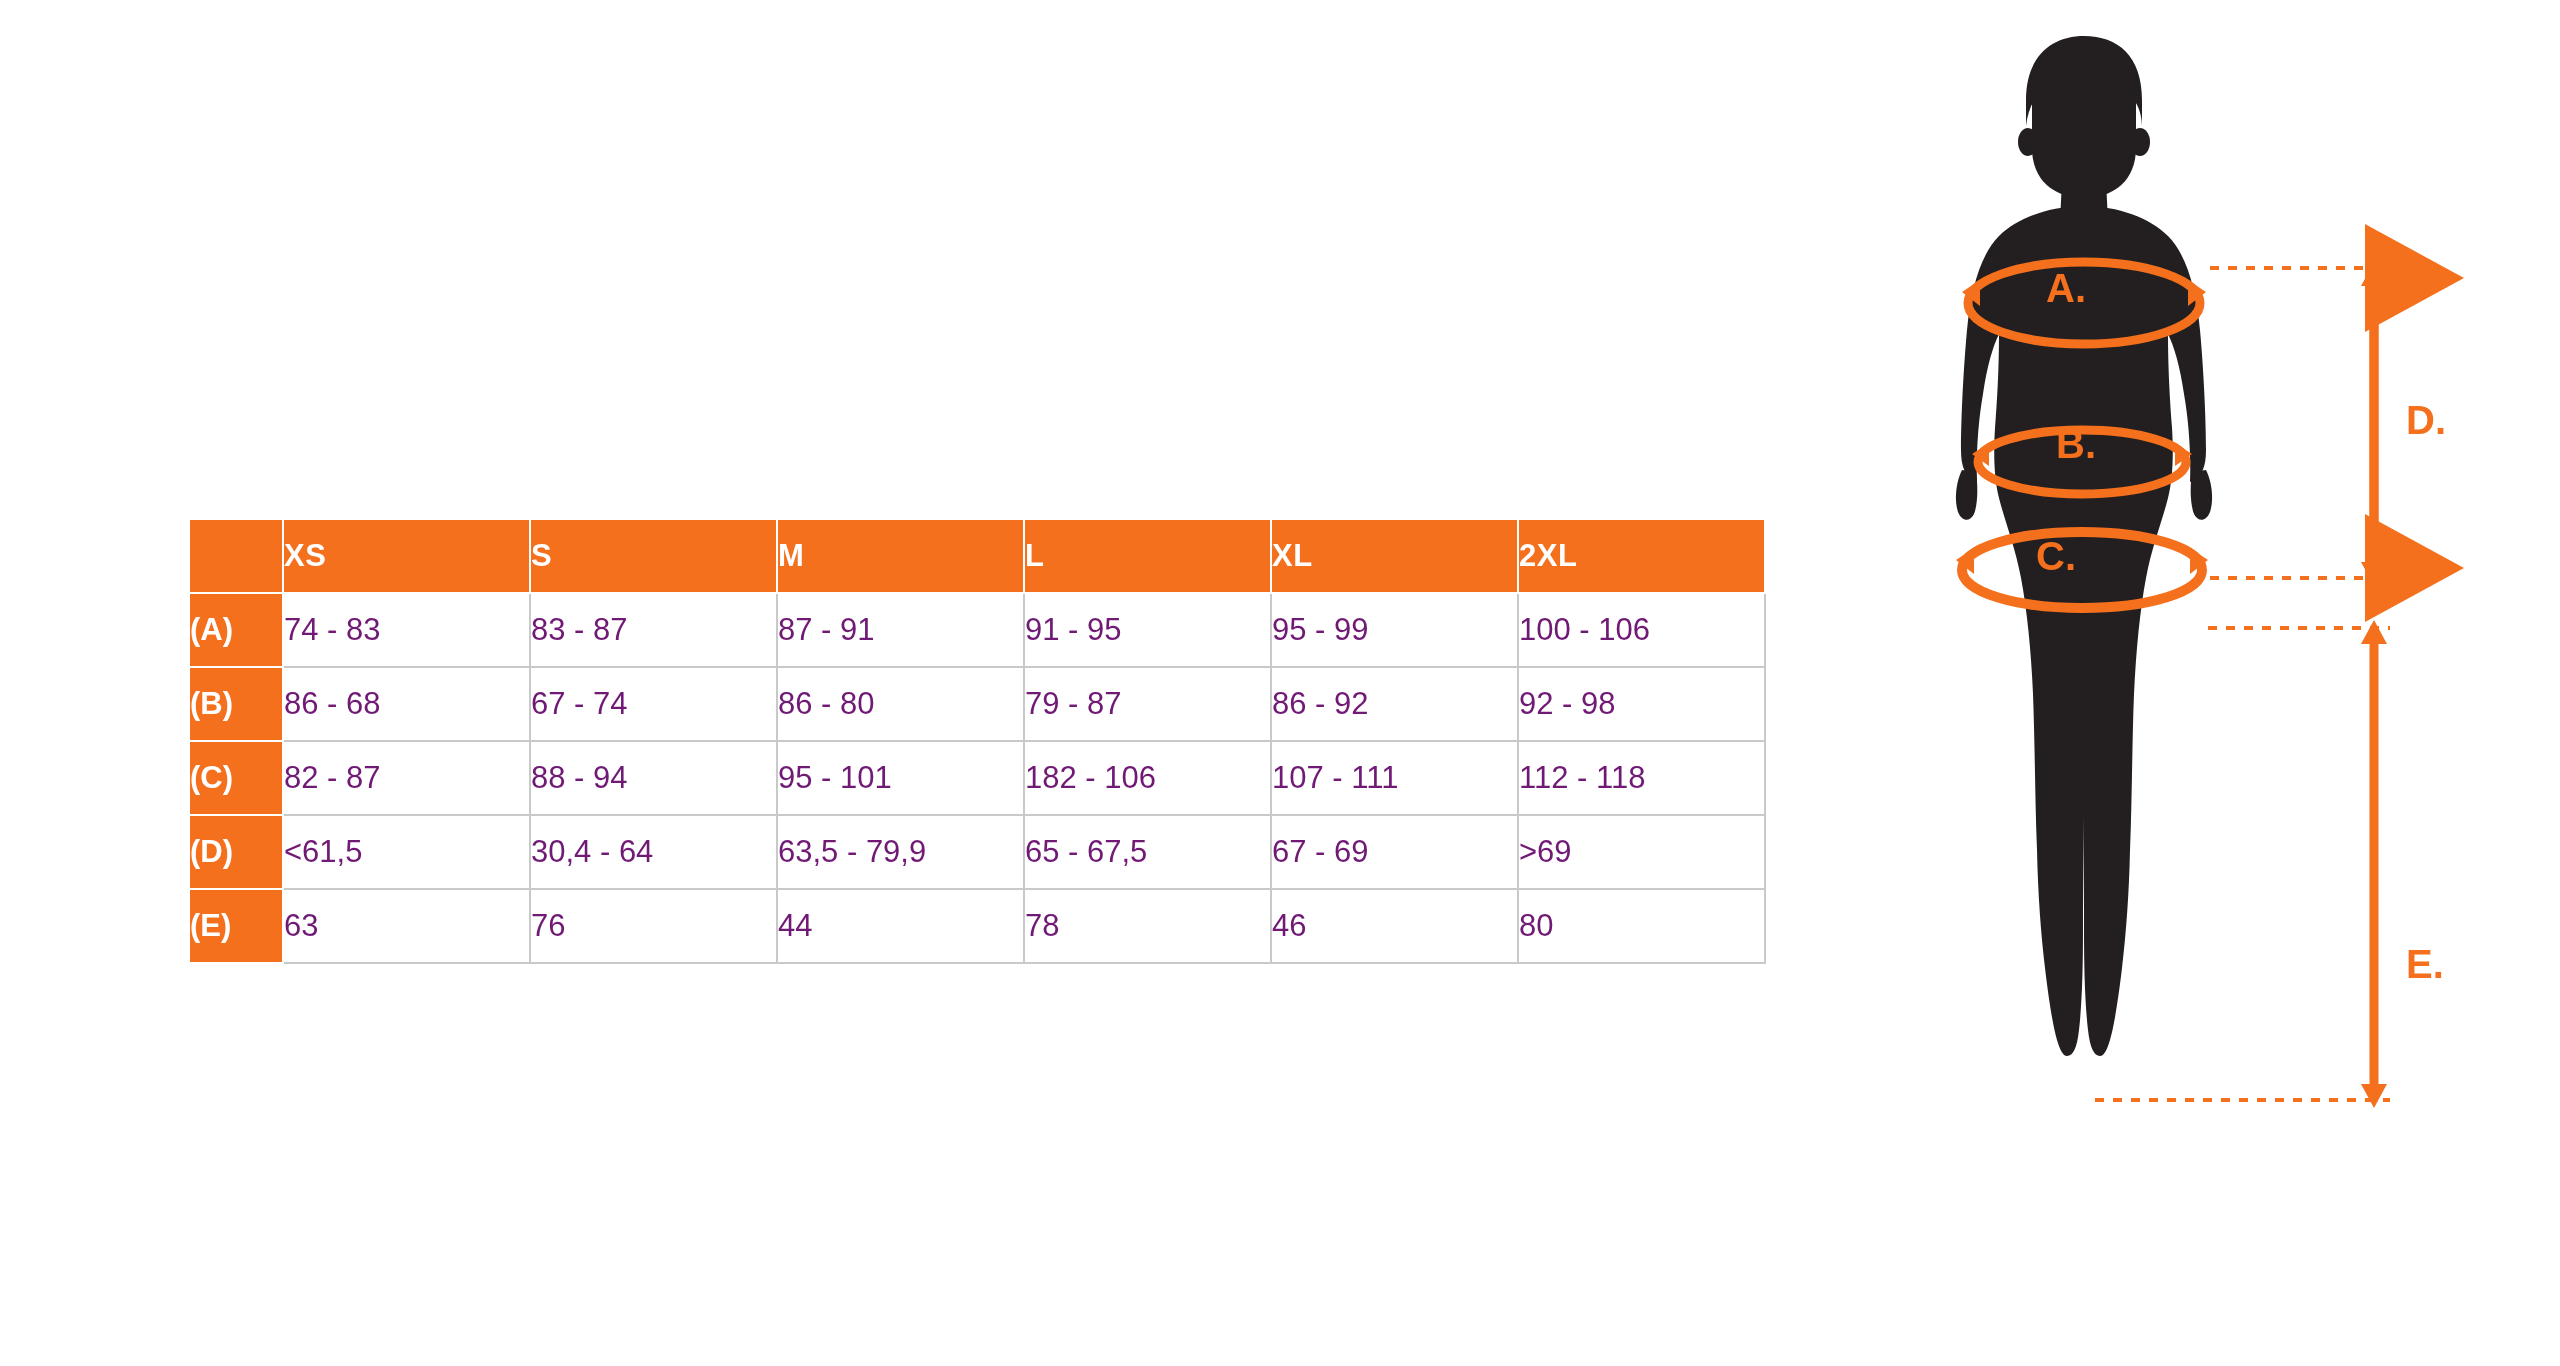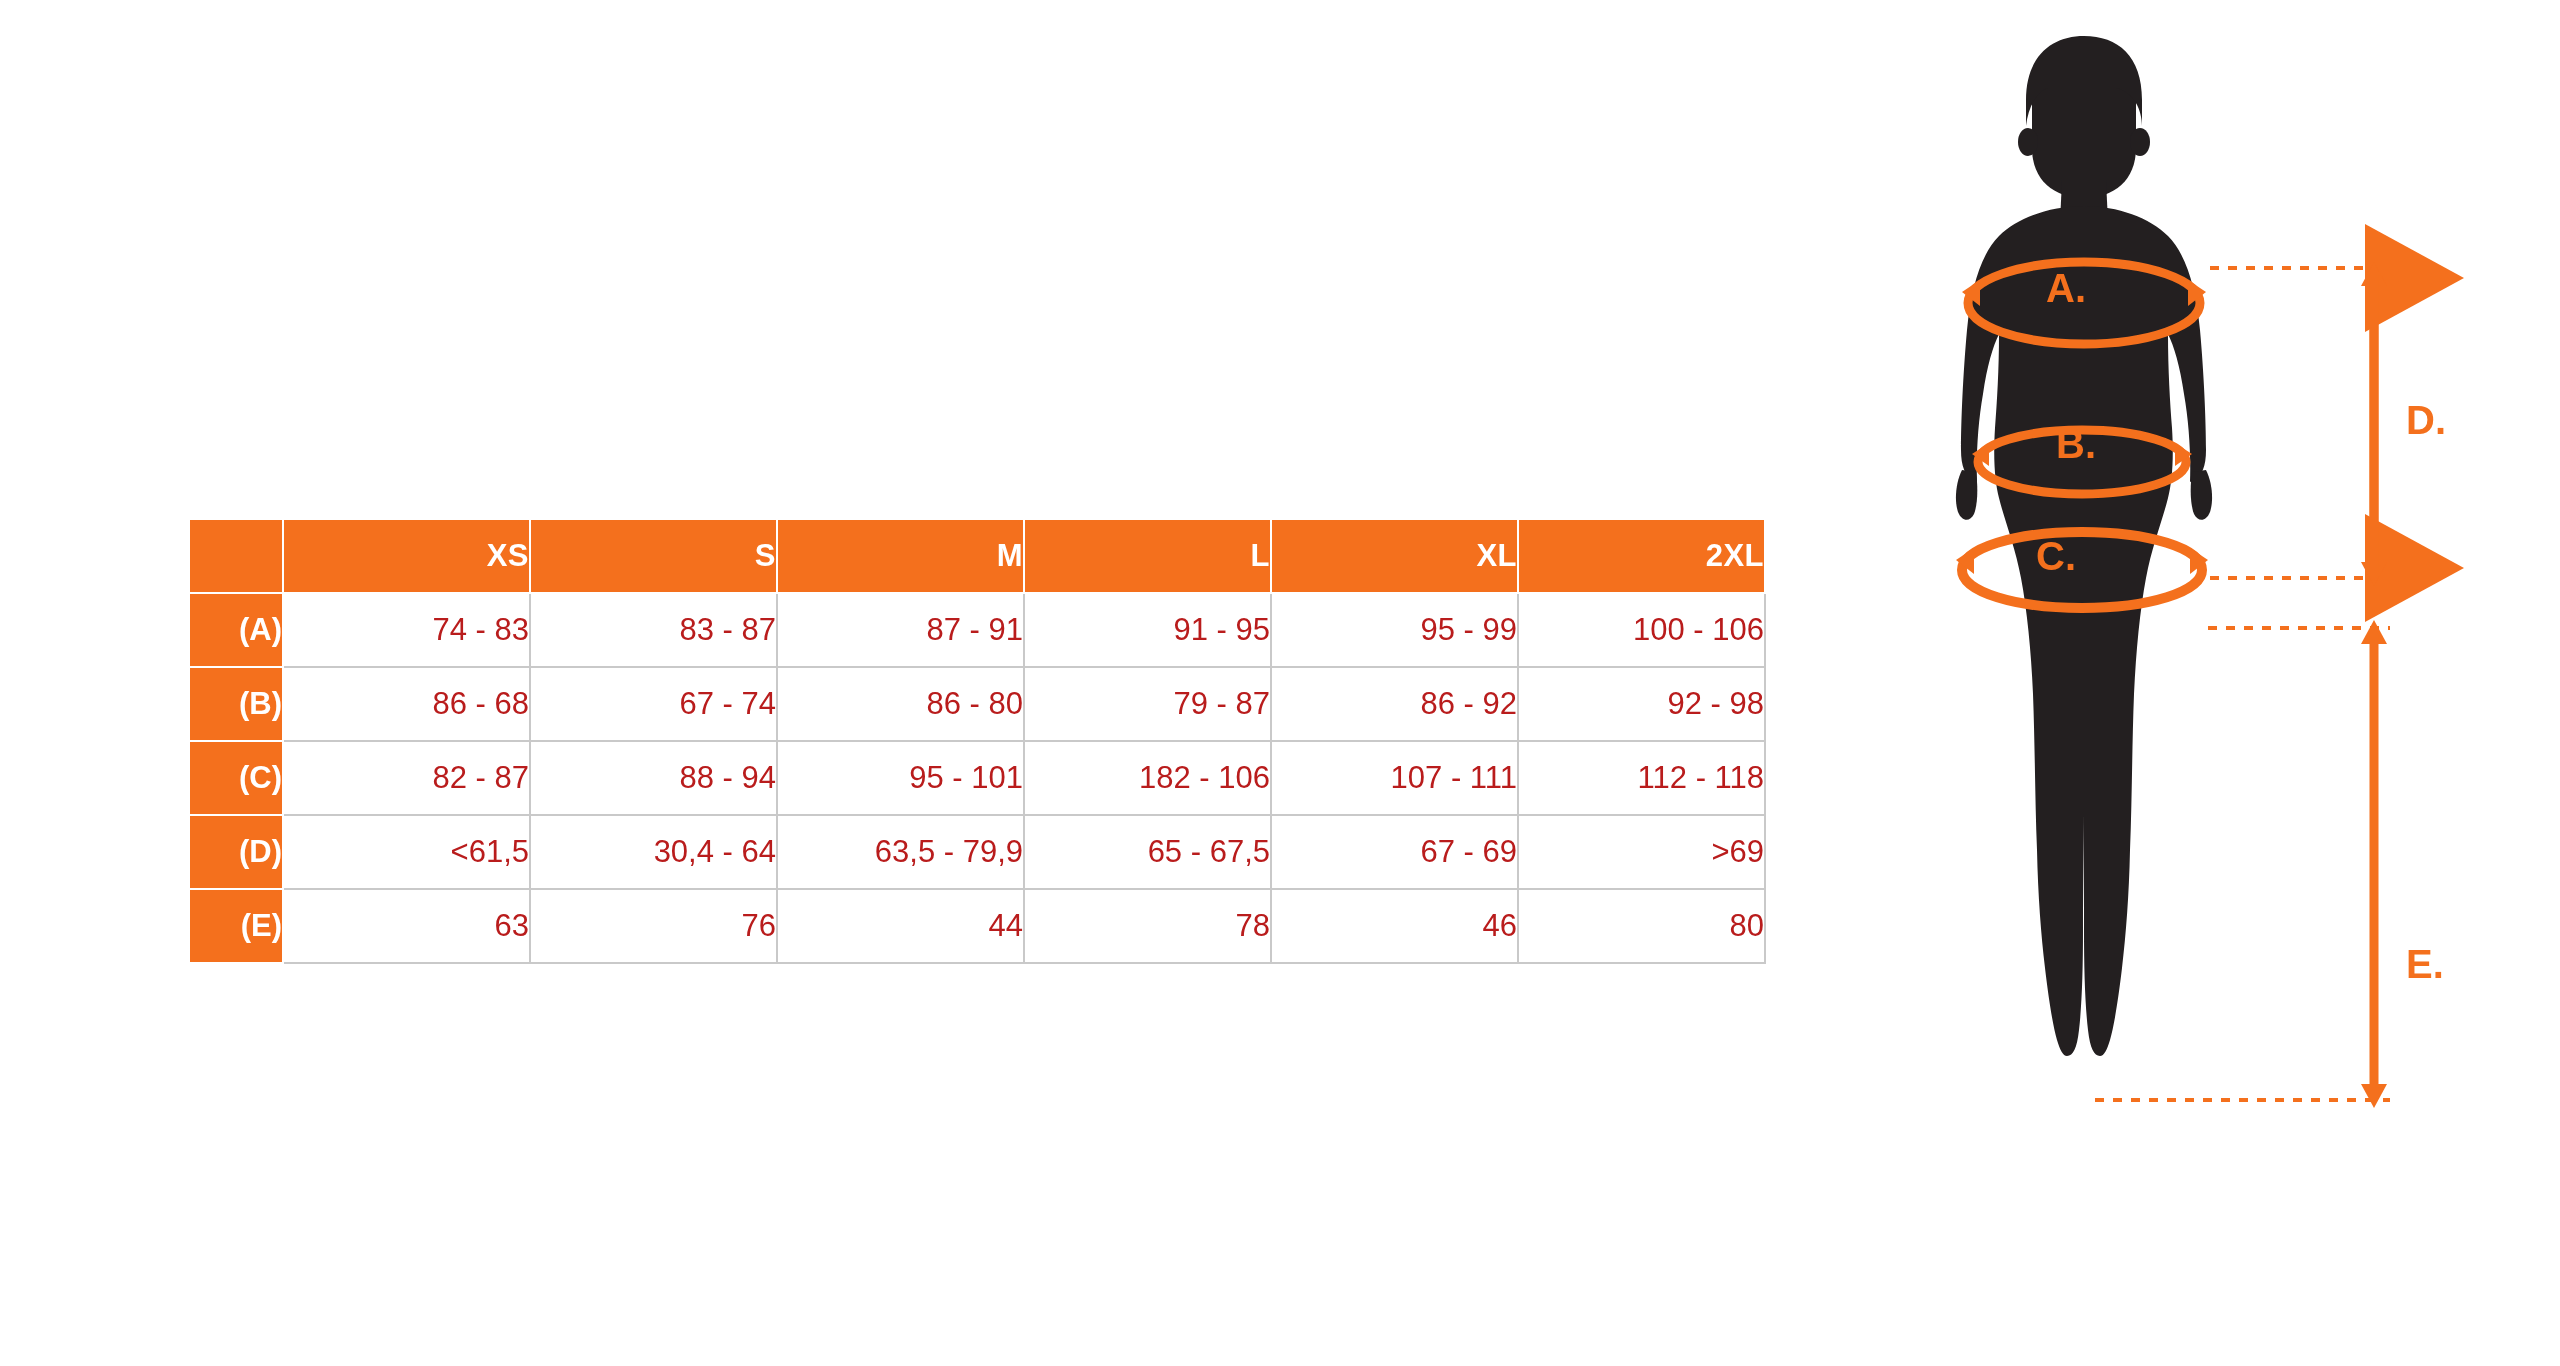--- a/index.html
+++ b/index.html
@@ -25,21 +25,21 @@
   table.size-table {
     border-collapse: collapse;
     width: 100%;
     table-layout: fixed;
   }
   table.size-table col.rowlabel-col { width: 94px; }
 
   table.size-table th,
   table.size-table td {
     border: 2px solid #ffffff;
-    text-align: right;
+    text-align: left;
     vertical-align: middle;
     font-size: 31px;
     height: 72px;
     padding: 0;
   }
   table.size-table thead th {
     background: #f4701d;
     color: #ffffff;
     font-weight: bold;
     letter-spacing: 0.5px;
@@ -48,21 +48,21 @@
     background: #f4701d;
   }
   table.size-table tbody th.rowlabel {
     background: #f4701d;
     color: #ffffff;
     font-weight: bold;
     font-size: 31px;
   }
   table.size-table tbody td {
     background: #ffffff;
-    color: #b91c1c;
+    color: #701a75;
     border: 2px solid #c9c9c9;
     font-weight: normal;
   }
   table.size-table tbody tr td:first-of-type { border-left: 2px solid #c9c9c9; }
 
   
   #figure-area {
     position: absolute;
     left: 1850px;
     top: 30px;

